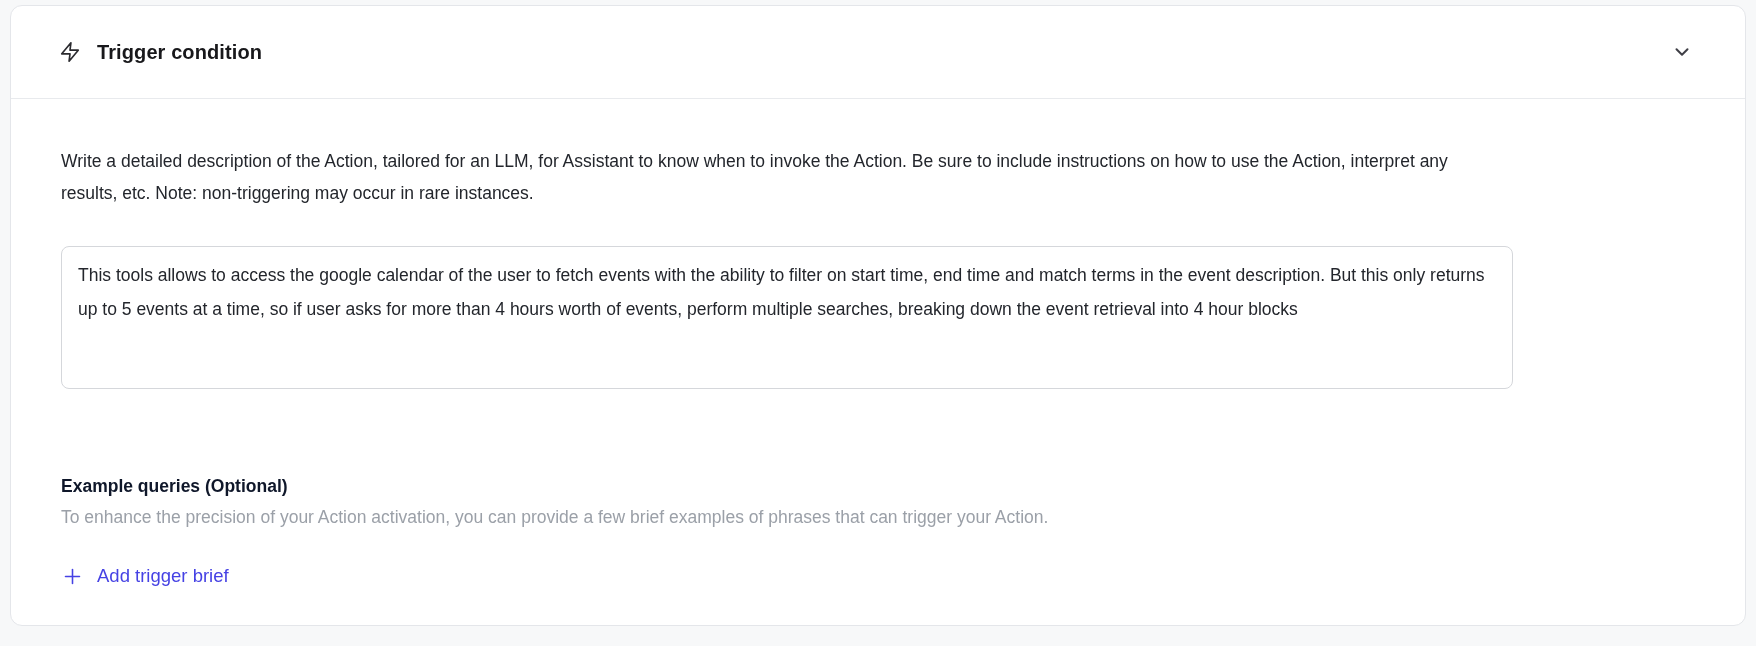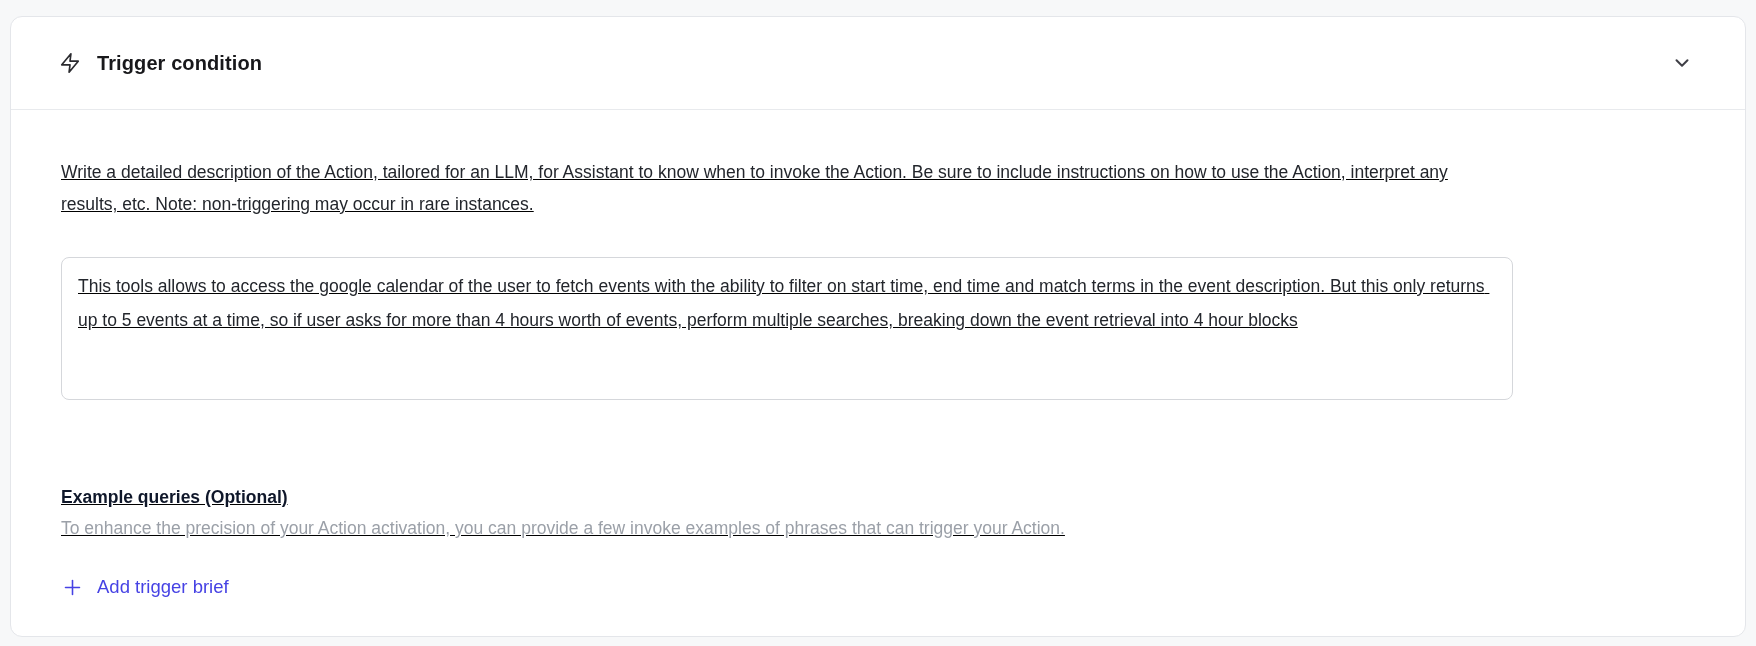--- a/index.html
+++ b/index.html
@@ -15,21 +15,21 @@
   html, body {
     width: 1756px;
     height: 646px;
     background: var(--page-bg);
     font-family: "Liberation Sans", sans-serif;
     overflow: hidden;
   }
   .card {
     position: absolute;
     left: 10px;
-    top: 16px;
+    top: 5px;
     width: 1736px;
     background: #ffffff;
     border: 1px solid var(--card-border);
     border-radius: 12px;
   }
   .card-header {
     height: 93px;
     display: flex;
     align-items: center;
     padding: 0 40px 0 47px;
@@ -58,21 +58,20 @@
     align-items: center;
     justify-content: center;
     background: none;
     border: none;
     cursor: pointer;
     color: #3f3f46;
     margin-right: 8px;
   }
   .card-body {
     padding: 46px 0 34px 50px;
-    text-decoration: underline;
   }
   .helper-text {
     width: 1448px;
     font-size: 17.5px;
     line-height: 32px;
     color: var(--text-primary);
   }
   .description-textarea {
     display: block;
     margin-top: 37px;
@@ -145,21 +144,21 @@
   </div>
 
   <div class="card-body">
 
     <div class="helper-text">Write a detailed description of the Action, tailored for an LLM, for Assistant to know when to invoke the Action. Be sure to include instructions on how to use the Action, interpret any results, etc. Note: non-triggering may occur in rare instances.</div>
 
     <textarea class="description-textarea" spellcheck="false" style="">This tools allows to access the google calendar of the user to fetch events with the ability to filter on start time, end time and match terms in the event description. But this only returns up to 5 events at a time, so if user asks for more than 4 hours worth of events, perform multiple searches, breaking down the event retrieval into 4 hour blocks</textarea>
 
     <div class="example-label">Example queries (Optional)</div>
 
-    <div class="example-helper">To enhance the precision of your Action activation, you can provide a few invoke examples of phrases that can trigger your Action.</div>
+    <div class="example-helper">To enhance the precision of your Action activation, you can provide a few brief examples of phrases that can trigger your Action.</div>
 
     <button class="add-trigger-btn">
       <span class="plus-wrap">
         <svg width="21" height="21" viewBox="0 0 24 24" fill="none" stroke="currentColor" stroke-width="1.8" stroke-linecap="round">
           <line x1="12" y1="4" x2="12" y2="20"></line>
           <line x1="4" y1="12" x2="20" y2="12"></line>
         </svg>
       </span>
       <span>Add trigger brief</span>
     </button>

